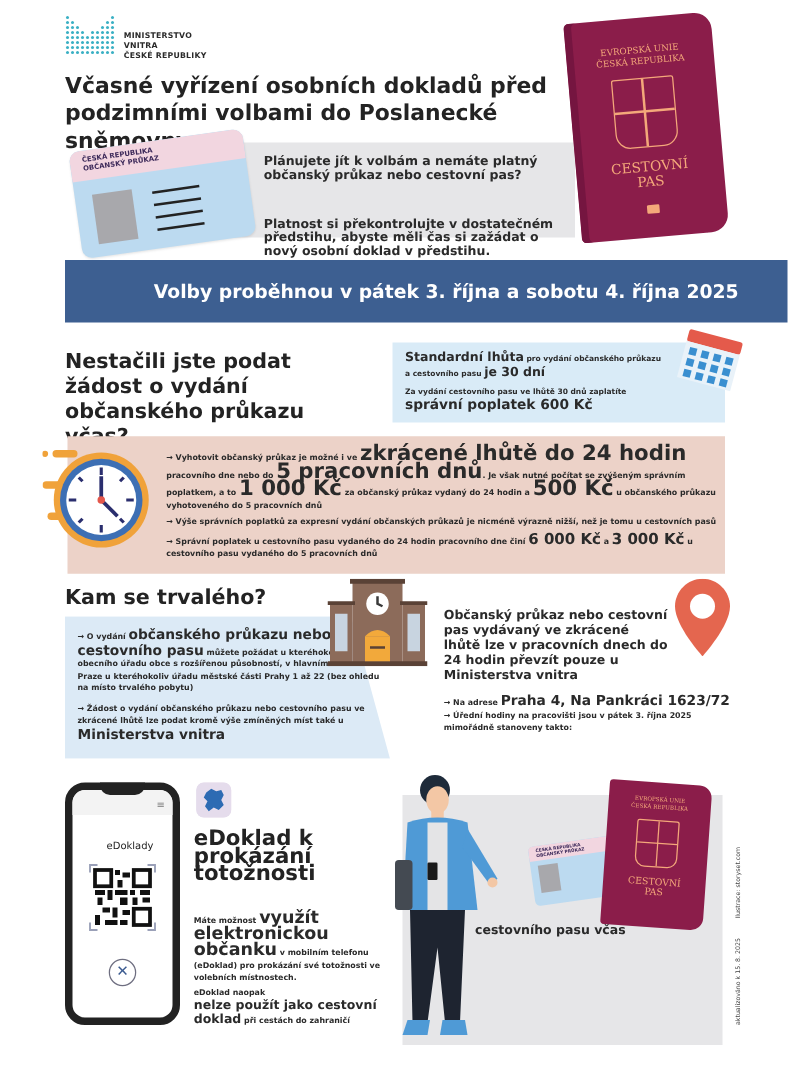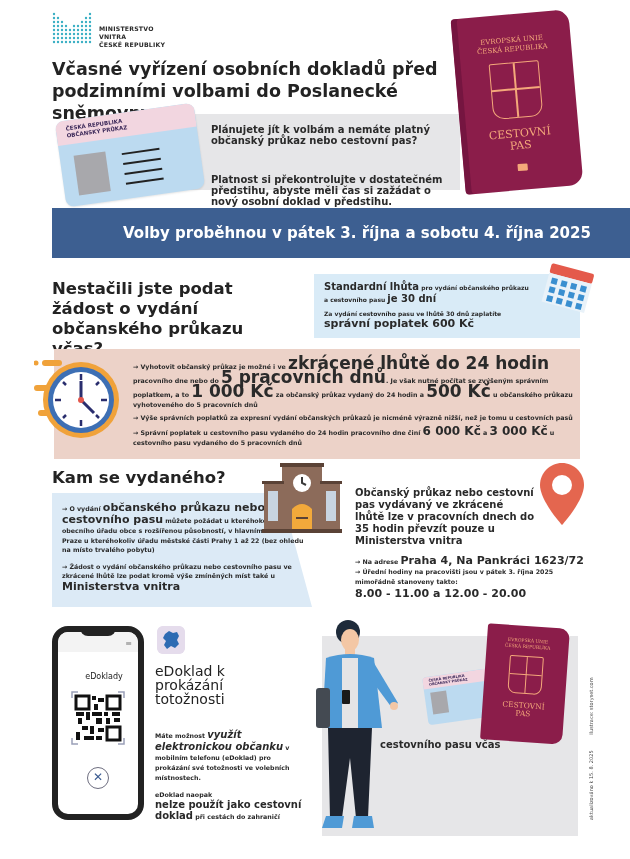--- a/index.html
+++ b/index.html
@@ -71,23 +71,23 @@
   
   .phone { left: 52px; top: 626px; width: 92px; height: 194px; border: 6px solid #222; border-radius: 16px; background: #ffffff; }
   .phone .notch { position: absolute; left: 22px; top: -6px; width: 36px; height: 10px; background: #222; border-radius: 0 0 8px 8px; }
   .phone .topbar { position: absolute; left: 0; top: 0; width: 100%; height: 20px; background: #f3f3f3; border-radius: 10px 10px 0 0; }
   .phone .menu { position: absolute; right: 6px; top: 8px; font-size: 8px; color: #777; line-height: 8px; }
   .phone .app { position: absolute; top: 40px; width: 100%; text-align: center; font-size: 8px; color: #222; padding-left: 12px; }
   .phone .qr { position: absolute; left: 12px; top: 58px; width: 56px; height: 56px; }
   .phone .close { position: absolute; left: 29px; top: 135px; width: 22px; height: 22px; border: 1.5px solid #6e6e80; border-radius: 50%; text-align: center; line-height: 19px; font-size: 12px; color: #3a5a90; font-weight: bold; }
 
   .ed-icon { left: 157px; top: 626px; width: 28px; height: 28px; border-radius: 6px; background: #e5dcec; }
-  .ed-title { left: 155px; top: 664px; width: 140px; font-size: 14px; font-weight: normal; line-height: 14px; color: #232323; }
+  .ed-title { left: 155px; top: 664px; width: 140px; font-size: 17px; font-weight: bold; line-height: 14px; color: #232323; }
   .ed-p1 { left: 155px; top: 729px; width: 150px; font-size: 6.3px; font-weight: bold; line-height: 10px; color: #2a2a2a; }
-  .ed-p1 .hl { font-size: 10px; line-height: 11px; font-style: italic; }
+  .ed-p1 .hl { font-size: 14px; line-height: 11px; }
   .ed-p2 { left: 155px; top: 790px; width: 160px; font-size: 6.3px; font-weight: bold; line-height: 9px; color: #2a2a2a; }
   .ed-p2 .hl { font-size: 10px; line-height: 11px; }
 
   .final-box { left: 322px; top: 636px; width: 256px; height: 200px; background: #e6e6e8; }
   .person { left: 312px; top: 618px; width: 90px; height: 220px; }
   .id-small { left: 425px; top: 672px; width: 78px; height: 48px; transform: rotate(-8deg); background: #bcdaf0; border-radius: 4px; overflow: hidden; }
   .id-small .top { height: 12px; background: #f2d6e0; }
   .id-small .lbl { position: absolute; left: 6px; top: 2px; font-size: 3.5px; font-weight: bold; color: #3d2a5a; line-height: 4px; }
   .id-small .photo { position: absolute; left: 6px; top: 16px; width: 16px; height: 22px; background: #a8a8ac; }
   .passport-small { left: 484px; top: 626px; width: 82px; height: 116px; transform: rotate(4deg); background: #8b1d4a; border-radius: 3px 10px 10px 3px; }
@@ -253,21 +253,21 @@
   <line x1="47" y1="45" x2="47" y2="26" stroke="#2a2e6e" stroke-width="3"></line>
   <line x1="47" y1="45" x2="60" y2="58" stroke="#2a2e6e" stroke-width="3"></line>
   <circle cx="47" cy="45" r="3" fill="#e4574b"></circle>
 </svg>
 <div class="abs fast-text">
   <p><span>→ Vyhotovit občanský průkaz je možné i ve </span><span class="hl">zkrácené lhůtě do 24 hodin</span><span> pracovního dne nebo do </span><span class="hl">5 pracovních dnů</span><span>. Je však nutné počítat se zvýšeným správním poplatkem, a to </span><span class="hl">1 000 Kč</span><span> za občanský průkaz vydaný do 24 hodin a </span><span class="hl">500 Kč</span><span> u občanského průkazu vyhotoveného do 5 pracovních dnů</span></p>
   <p>→ Výše správních poplatků za expresní vydání občanských průkazů je nicméně výrazně nižší, než je tomu u cestovních pasů</p>
   <p><span>→ Správní poplatek u cestovního pasu vydaného do 24 hodin pracovního dne činí </span><span class="hl2">6 000 Kč</span><span> a </span><span class="hl2">3 000 Kč</span><span> u cestovního pasu vydaného do 5 pracovních dnů</span></p>
 </div>
 
-<h2 class="abs sec3-title">Kam se vydaného?</h2>
+<h2 class="abs sec3-title">Kam se trvalého?</h2>
 <div class="abs where-box"></div>
 <div class="abs where-text">
   <p><span>→ O vydání </span><span class="hl">občanského průkazu nebo cestovního pasu</span><span> můžete požádat u kteréhokoliv obecního úřadu obce s rozšířenou působností, v hlavním městě Praze u kteréhokoliv úřadu městské části Prahy 1 až 22 (bez ohledu na místo trvalého pobytu)</span></p>
   <p><span>→ Žádost o vydání občanského průkazu nebo cestovního pasu ve zkrácené lhůtě lze podat kromě výše zmíněných míst také u </span><span class="hl">Ministerstva vnitra</span></p>
 </div>
 <svg class="abs building" viewBox="0 0 80 70">
   <rect x="20" y="2" width="40" height="66" fill="#8c6b5a"></rect>
   <rect x="18" y="0" width="44" height="4" fill="#5a4236"></rect>
   <rect x="2" y="20" width="18" height="48" fill="#8c6b5a"></rect>
   <rect x="60" y="20" width="18" height="48" fill="#8c6b5a"></rect>
@@ -275,25 +275,24 @@
   <rect x="58" y="18" width="22" height="3" fill="#5a4236"></rect>
   <rect x="0" y="66" width="80" height="4" fill="#5a4236"></rect>
   <circle cx="40" cy="20" r="9" fill="#ffffff"></circle>
   <path d="M40 14 L40 20 L44 22" stroke="#3a3a3a" stroke-width="2" fill="none"></path>
   <rect x="6" y="28" width="10" height="30" fill="#c8d4e0"></rect>
   <rect x="64" y="28" width="10" height="30" fill="#c8d4e0"></rect>
   <path d="M30 46 Q40 36 50 46 Z" fill="#f2a93b"></path>
   <rect x="30" y="46" width="20" height="20" fill="#f2a93b"></rect>
   <rect x="34" y="54" width="12" height="2" fill="#5a4236"></rect>
 </svg>
-<p class="abs mv-head">Občanský průkaz nebo cestovní pas vydávaný ve zkrácené lhůtě lze v pracovních dnech do 35 hodin převzít pouze u Ministerstva vnitra</p>
+<p class="abs mv-head">Občanský průkaz nebo cestovní pas vydávaný ve zkrácené lhůtě lze v pracovních dnech do 24 hodin převzít pouze u Ministerstva vnitra</p>
 <div class="abs mv-addr">
   <div><span>→ Na adrese </span><span class="hl">Praha 4, Na Pankráci 1623/72</span></div>
   <div>→ Úřední hodiny na pracovišti jsou v pátek 3. října 2025 mimořádně stanoveny takto:</div>
-  <div class="hours">8.00 - 11.00 a 12.00 - 20.00</div>
 </div>
 <svg class="abs pin" viewBox="0 0 44 62">
   <path d="M22 0 C10 0 0 10 0 22 C0 38 22 62 22 62 C22 62 44 38 44 22 C44 10 34 0 22 0 Z" fill="#e4664f"></path>
   <circle cx="22" cy="22" r="10" fill="#ffffff"></circle>
 </svg>
 
 <div class="abs phone">
   <div class="topbar"></div>
   <div class="notch"></div>
   <div class="menu">≡</div>

